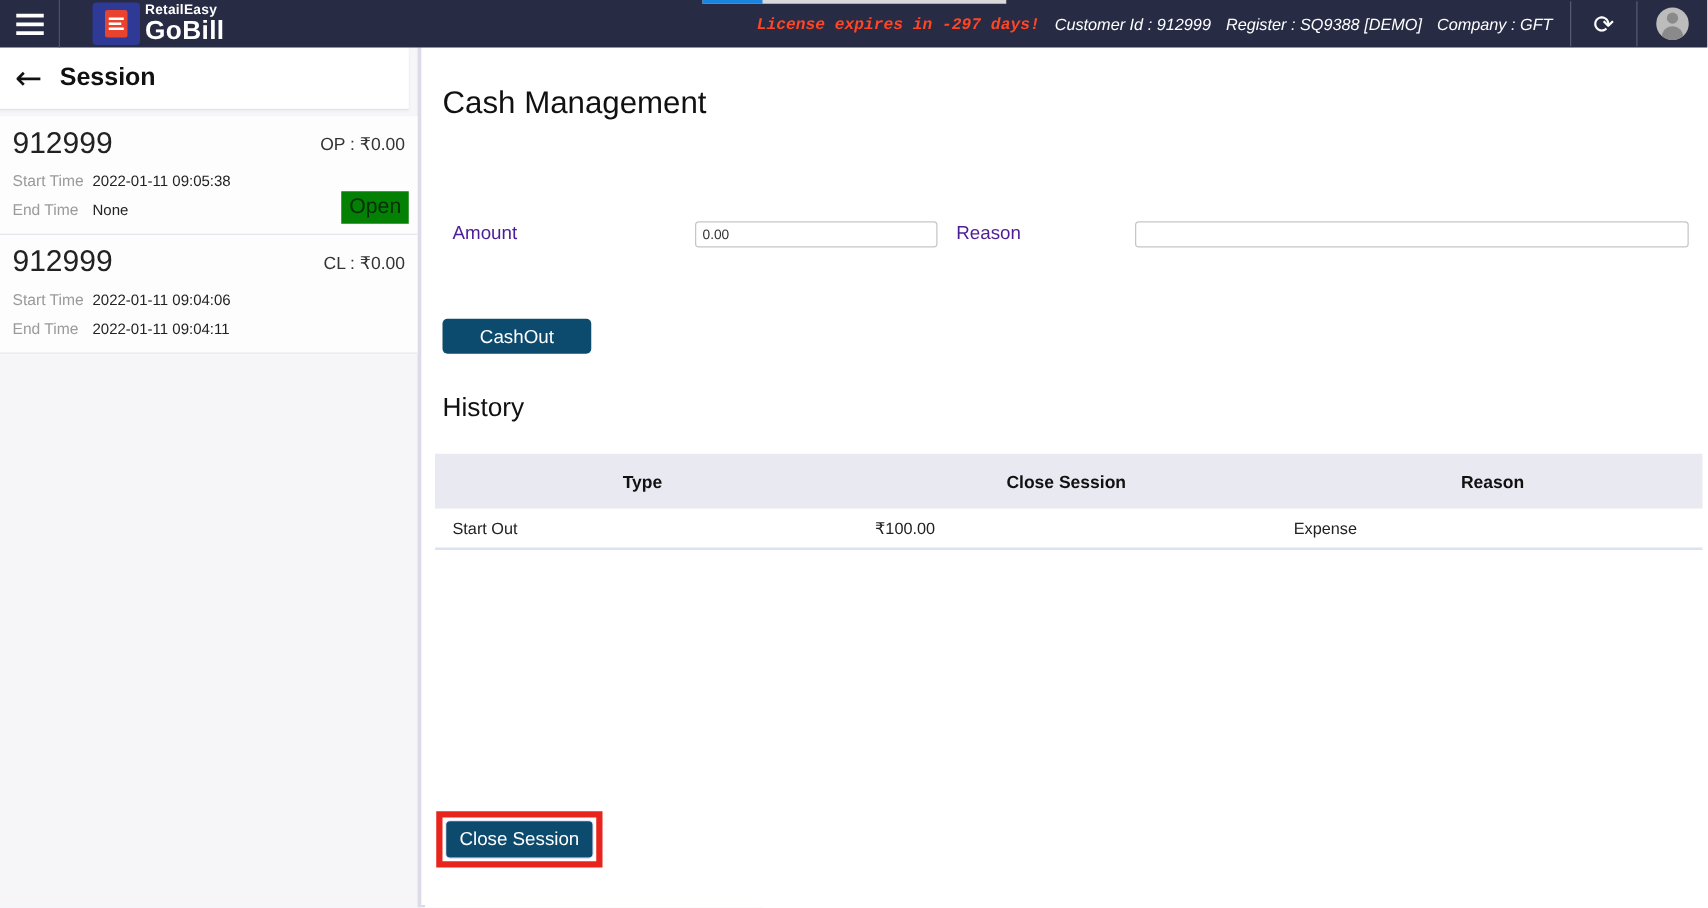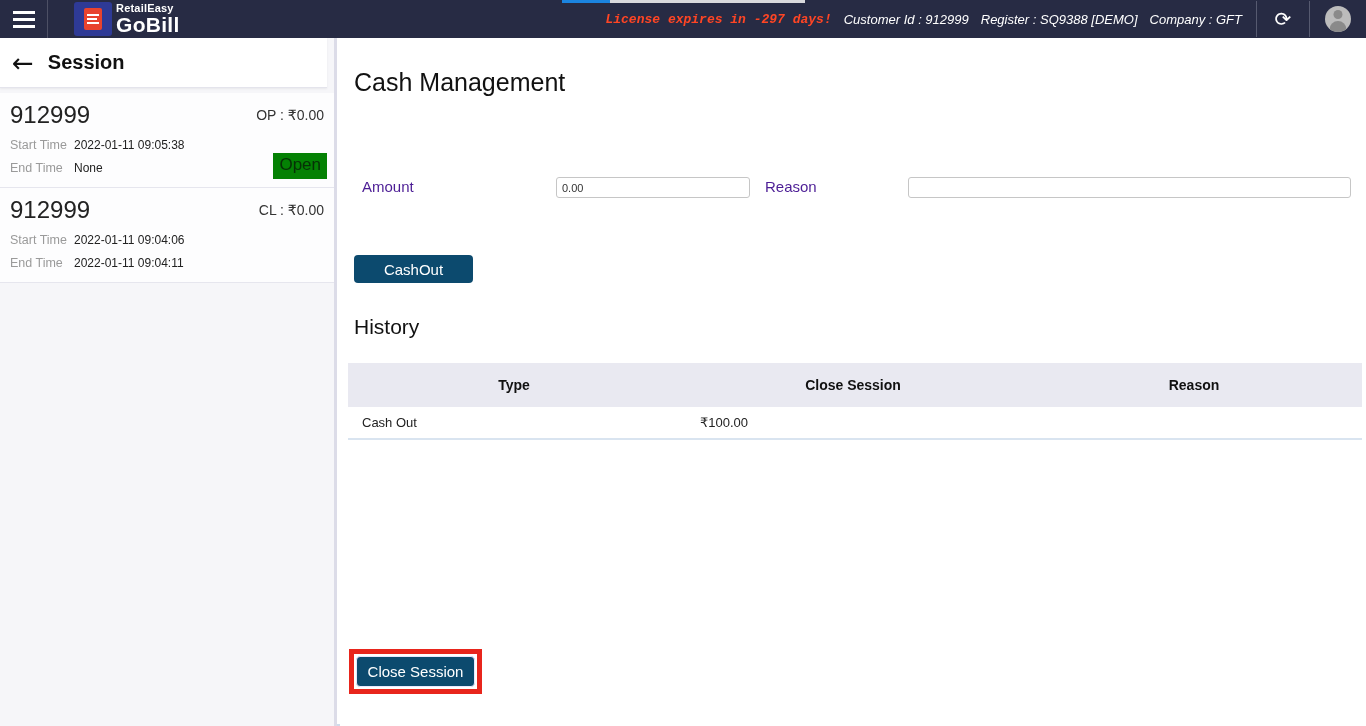--- a/index.html
+++ b/index.html
@@ -190,22 +190,23 @@
 
     <div class="history-title">History</div>
 
     <div class="table">
       <div class="trow thead">
         <span class="th c1">Type</span>
         <span class="th c2">Close Session</span>
         <span class="th c3">Reason</span>
       </div>
       <div class="trow tbody-row">
-        <span class="td c1">Cash Out</span>
+        <span class="td c1">Start Out</span>
         <span class="td c2">₹100.00</span>
+        <span class="td c3">Expense</span>
       </div>
     </div>
 
     <div class="close-highlight">
       <button class="btn-blue btn-close">Close Session</button>
     </div>
   </div>
 
 </div>
 

